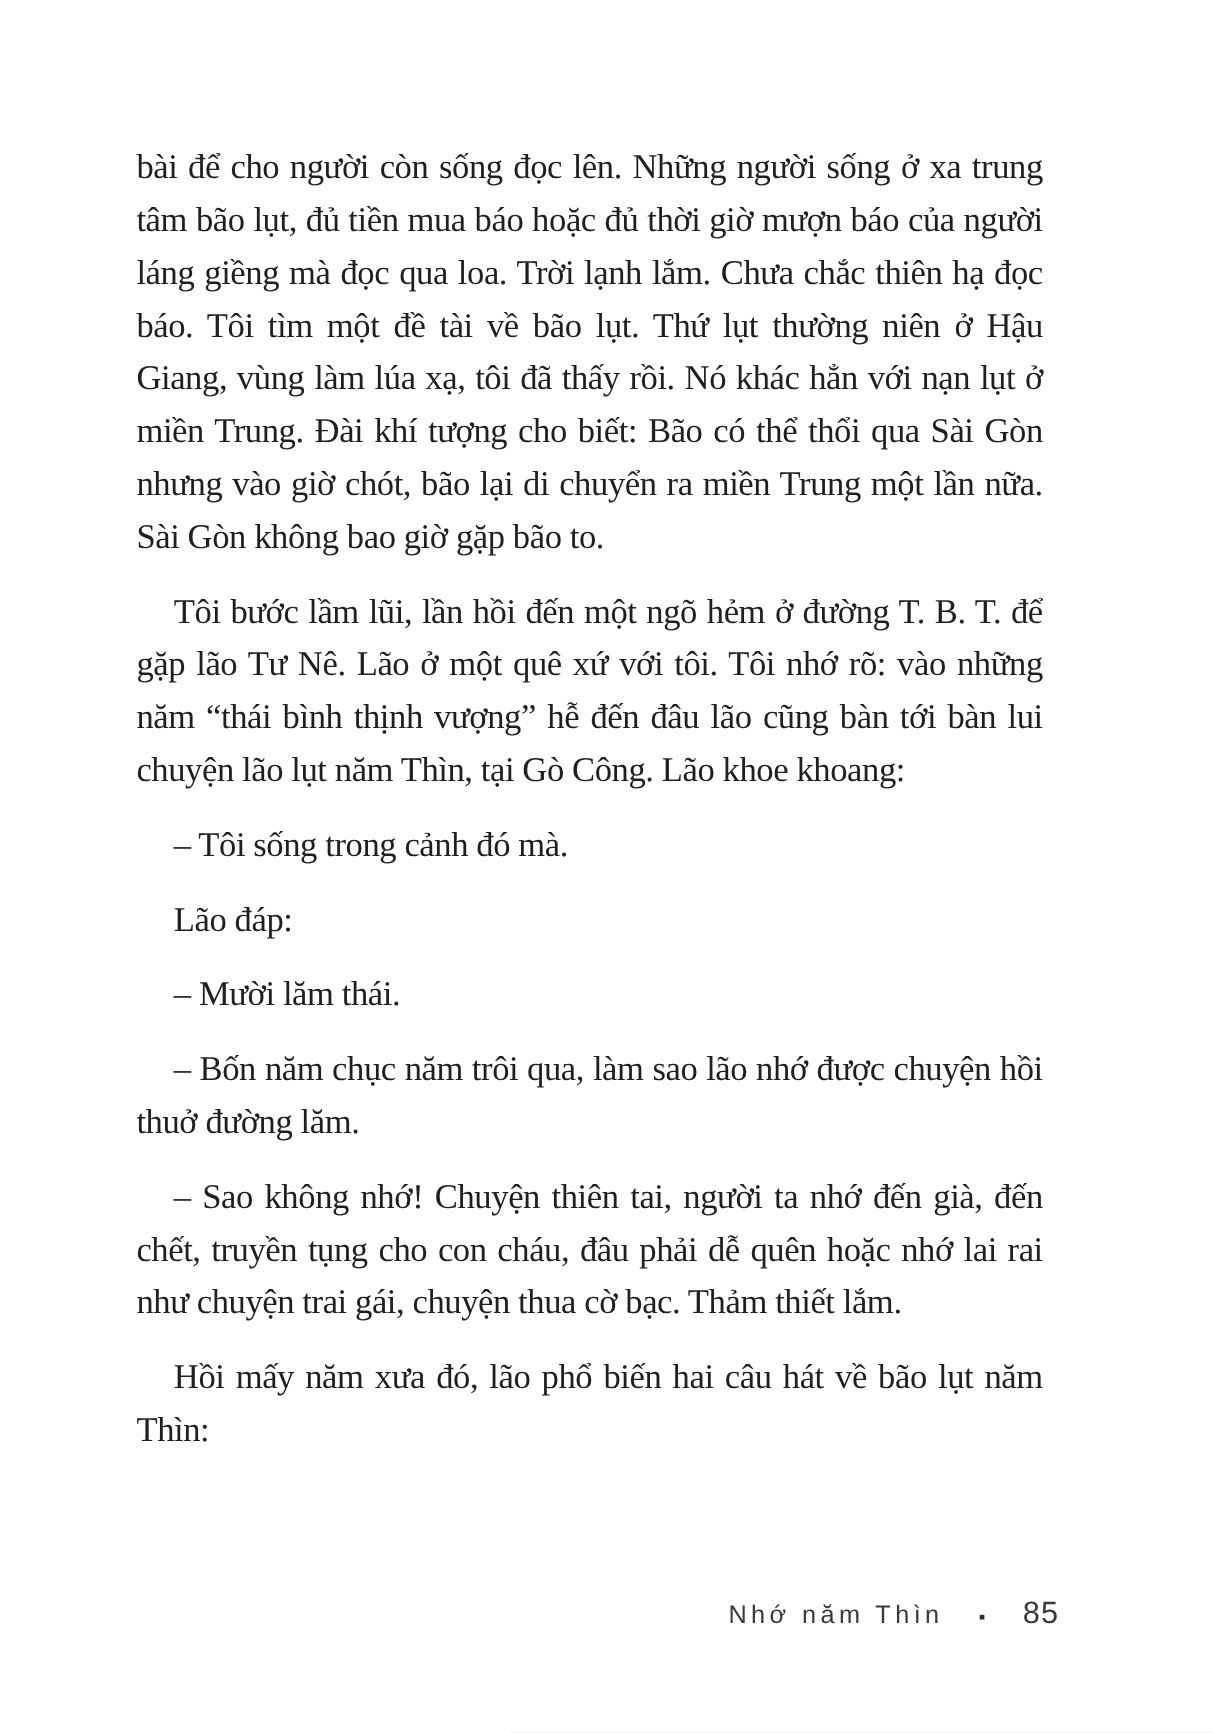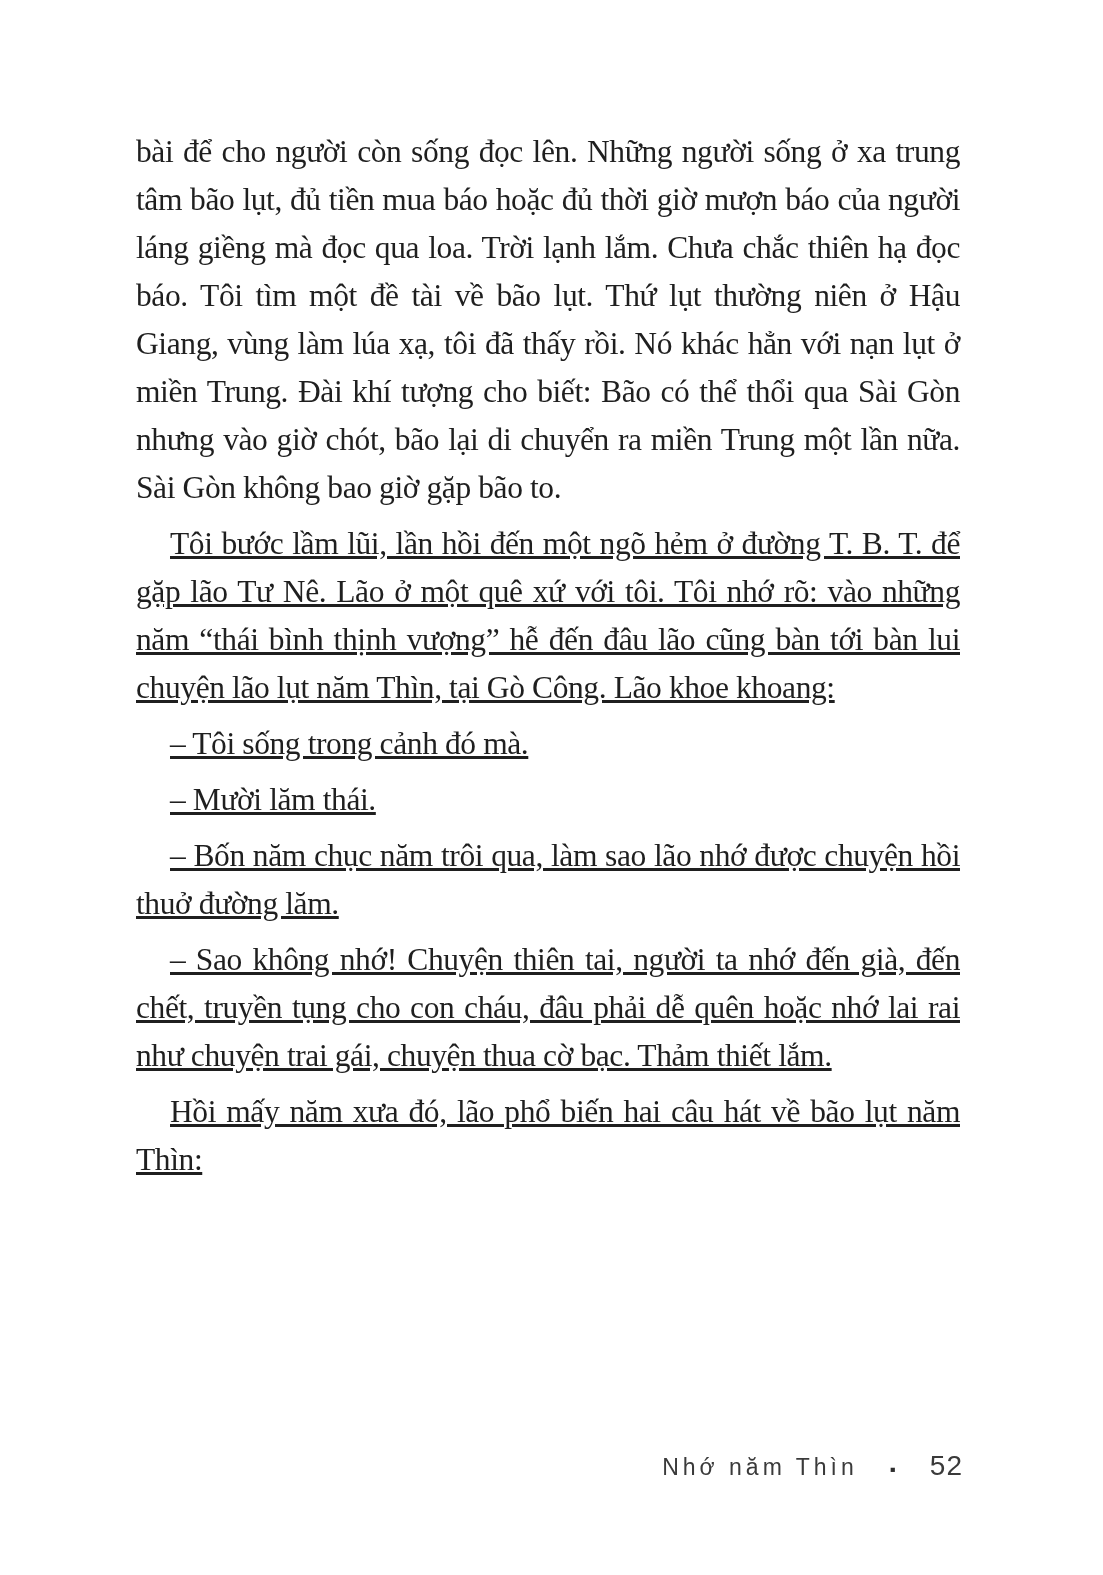--- a/index.html
+++ b/index.html
@@ -12,36 +12,35 @@
     width: 1103px;
     height: 1575px;
     margin: 0 auto;
     background: #ffffff;
     overflow: hidden;
     font-family: "Liberation Serif", "DejaVu Serif", serif;
     color: #1f1f1f;
   }
   .text-block {
     position: absolute;
-    left: 136px;
+    left: 124px;
     top: 128px;
     width: 824px;
   }
   .text-block p {
     margin: 0;
     padding: 0;
     font-size: 31.5px;
     line-height: 48px;
     letter-spacing: -0.4px;
     text-align: justify;
     text-justify: inter-word;
   }
   .text-block p + p {
-    margin-top: 8px;
-    text-decoration: underline;
+    margin-top: 20px;
   }
   .text-block p.indent {
     text-indent: 34px;
   }
   .page-footer {
     position: absolute;
     right: 140px;
     top: 1450px;
     display: flex;
     align-items: baseline;
@@ -66,25 +65,26 @@
 </style>
 </head>
 <body>
 
 <div class="page">
 
   <div class="text-block">
     <p>bài để cho người còn sống đọc lên. Những người sống ở xa trung tâm bão lụt, đủ tiền mua báo hoặc đủ thời giờ mượn báo của người láng giềng mà đọc qua loa. Trời lạnh lắm. Chưa chắc thiên hạ đọc báo. Tôi tìm một đề tài về bão lụt. Thứ lụt thường niên ở Hậu Giang, vùng làm lúa xạ, tôi đã thấy rồi. Nó khác hẳn với nạn lụt ở miền Trung. Đài khí tượng cho biết: Bão có thể thổi qua Sài Gòn nhưng vào giờ chót, bão lại di chuyển ra miền Trung một lần nữa. Sài Gòn không bao giờ gặp bão to.</p>
     <p class="indent">Tôi bước lầm lũi, lần hồi đến một ngõ hẻm ở đường T. B. T. để gặp lão Tư Nê. Lão ở một quê xứ với tôi. Tôi nhớ rõ: vào những năm “thái bình thịnh vượng” hễ đến đâu lão cũng bàn tới bàn lui chuyện lão lụt năm Thìn, tại Gò Công. Lão khoe khoang:</p>
     <p class="indent">– Tôi sống trong cảnh đó mà.</p>
+    <p class="indent">Lão đáp:</p>
     <p class="indent">– Mười lăm thái.</p>
     <p class="indent">– Bốn năm chục năm trôi qua, làm sao lão nhớ được chuyện hồi thuở đường lăm.</p>
     <p class="indent">– Sao không nhớ! Chuyện thiên tai, người ta nhớ đến già, đến chết, truyền tụng cho con cháu, đâu phải dễ quên hoặc nhớ lai rai như chuyện trai gái, chuyện thua cờ bạc. Thảm thiết lắm.</p>
     <p class="indent">Hồi mấy năm xưa đó, lão phổ biến hai câu hát về bão lụt năm Thìn:</p>
   </div>
 
   <div class="page-footer">
     <span class="running-title">Nhớ năm Thìn</span>
     <span class="footer-separator">▪</span>
-    <span class="page-number">52</span>
+    <span class="page-number">85</span>
   </div>
 
 </div>
 
 </body></html>

